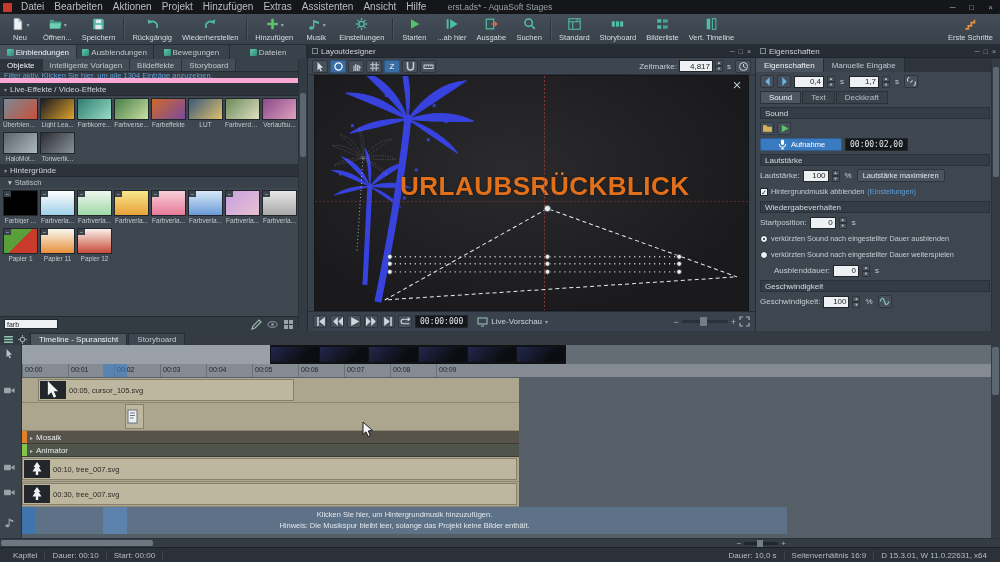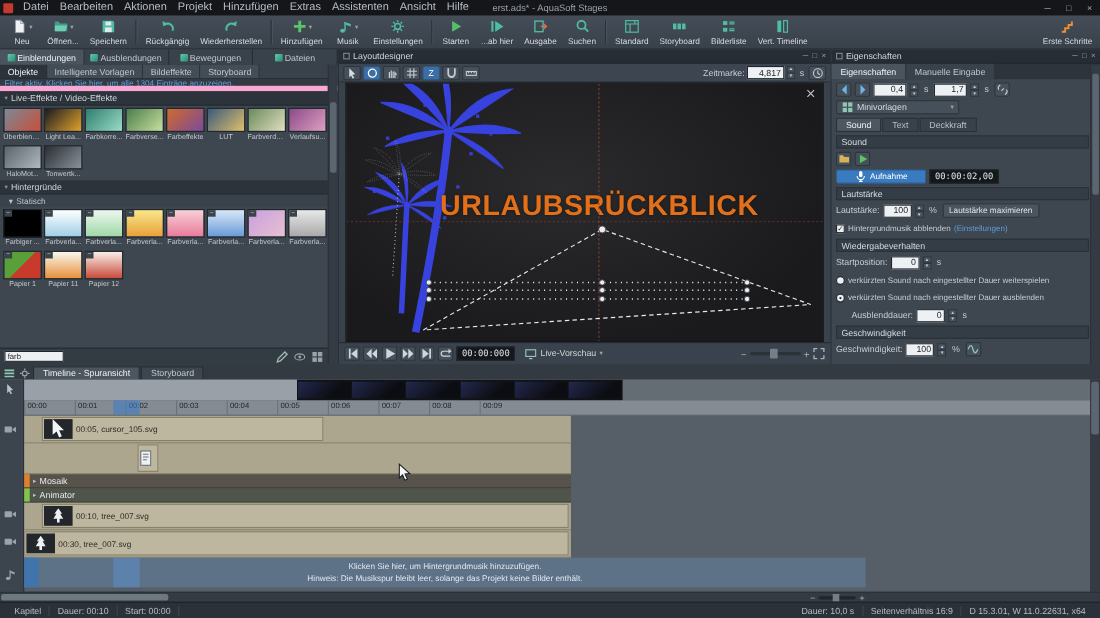--- a/index.html
+++ b/index.html
@@ -726,34 +726,20 @@
               <span>▲</span>
               <span>▼</span>
             </div>
           <span class="unit">s</span>
           <div class="rp-icon-btn">
               <svg class="micon" viewBox="0 0 10 10">
                 <path d="M4 6L6 4M2 5a2 2 0 0 1 0-3l1-1M8 5a2 2 0 0 1 0 3L7 9" fill="none" stroke="#c6ccd2"></path>
               </svg>
             </div>
         </div>
-        <div class="rp-row">
-          <div class="dropdown" style="width:112px">
-            <svg class="micon" viewBox="0 0 10 10">
-                <g fill="#8fc9b4">
-                  <rect x="1" y="1" width="3.5" height="3.5"></rect>
-                  <rect x="5.5" y="1" width="3.5" height="3.5"></rect>
-                  <rect x="1" y="5.5" width="3.5" height="3.5"></rect>
-                  <rect x="5.5" y="5.5" width="3.5" height="3.5"></rect>
-                </g>
-              </svg>
-            <span>Minivorlagen</span>
-            <span class="dd-caret">▾</span>
-          </div>
-        </div>
         <div class="rp-subtabs">
 
         <div class="rp-subtab">Sound</div>
             <div class="rp-subtab">Text</div>
             <div class="rp-subtab">Deckkraft</div>
           </div>
         <div class="rp-section">Sound</div>
         <div class="rp-row">
           <div class="rp-icon-btn">
               <svg class="micon" viewBox="0 0 10 10">
@@ -796,26 +782,26 @@
         <div class="rp-row">
           <span class="lbl8">Startposition:</span>
           <div class="field" style="width:26px">0</div>
           <div class="spin">
               <span>▲</span>
               <span>▼</span>
             </div>
           <span class="unit">s</span>
         </div>
         <div class="rp-row">
+          <div class="radio on"></div>
+          <span class="lbl7">verkürzten Sound nach eingestellter Dauer ausblenden</span>
+        </div>
+        <div class="rp-row">
           <div class="radio"></div>
           <span class="lbl7">verkürzten Sound nach eingestellter Dauer weiterspielen</span>
-        </div>
-        <div class="rp-row">
-          <div class="radio on"></div>
-          <span class="lbl7">verkürzten Sound nach eingestellter Dauer ausblenden</span>
         </div>
         <div class="rp-row" style="padding-left:14px">
           <span class="lbl8">Ausblenddauer:</span>
           <div class="field" style="width:26px">0</div>
           <div class="spin">
               <span>▲</span>
               <span>▼</span>
             </div>
           <span class="unit">s</span>
         </div>
@@ -930,21 +916,21 @@
           <div class="accent" style="background:#e0812a"></div>
           <span class="harrow">▸</span>
           <span>Mosaik</span>
         </div>
         <div class="hdrbar hdr-animator">
           <div class="accent" style="background:#83c34a"></div>
           <span class="harrow">▸</span>
           <span>Animator</span>
         </div>
         <div class="trk beige rowTree">
-          <div class="clip" style="left:16px; right:2px">
+          <div class="clip" style="left:0; right:2px">
             <div class="cthumb">
               <svg width="12" height="14" viewBox="0 0 12 14">
                   <path d="M6 0L2.5 5h1.8L1.5 9.5h3.3V13h2.4V9.5h3.3L7.7 5h1.8z" fill="#eef1f4"></path>
                 </svg>
             </div>
             <span class="clabel">00:10, tree_007.svg</span>
           </div>
         </div>
         <div class="trk beige rowTree">
           <div class="clip" style="left:0; right:2px">

